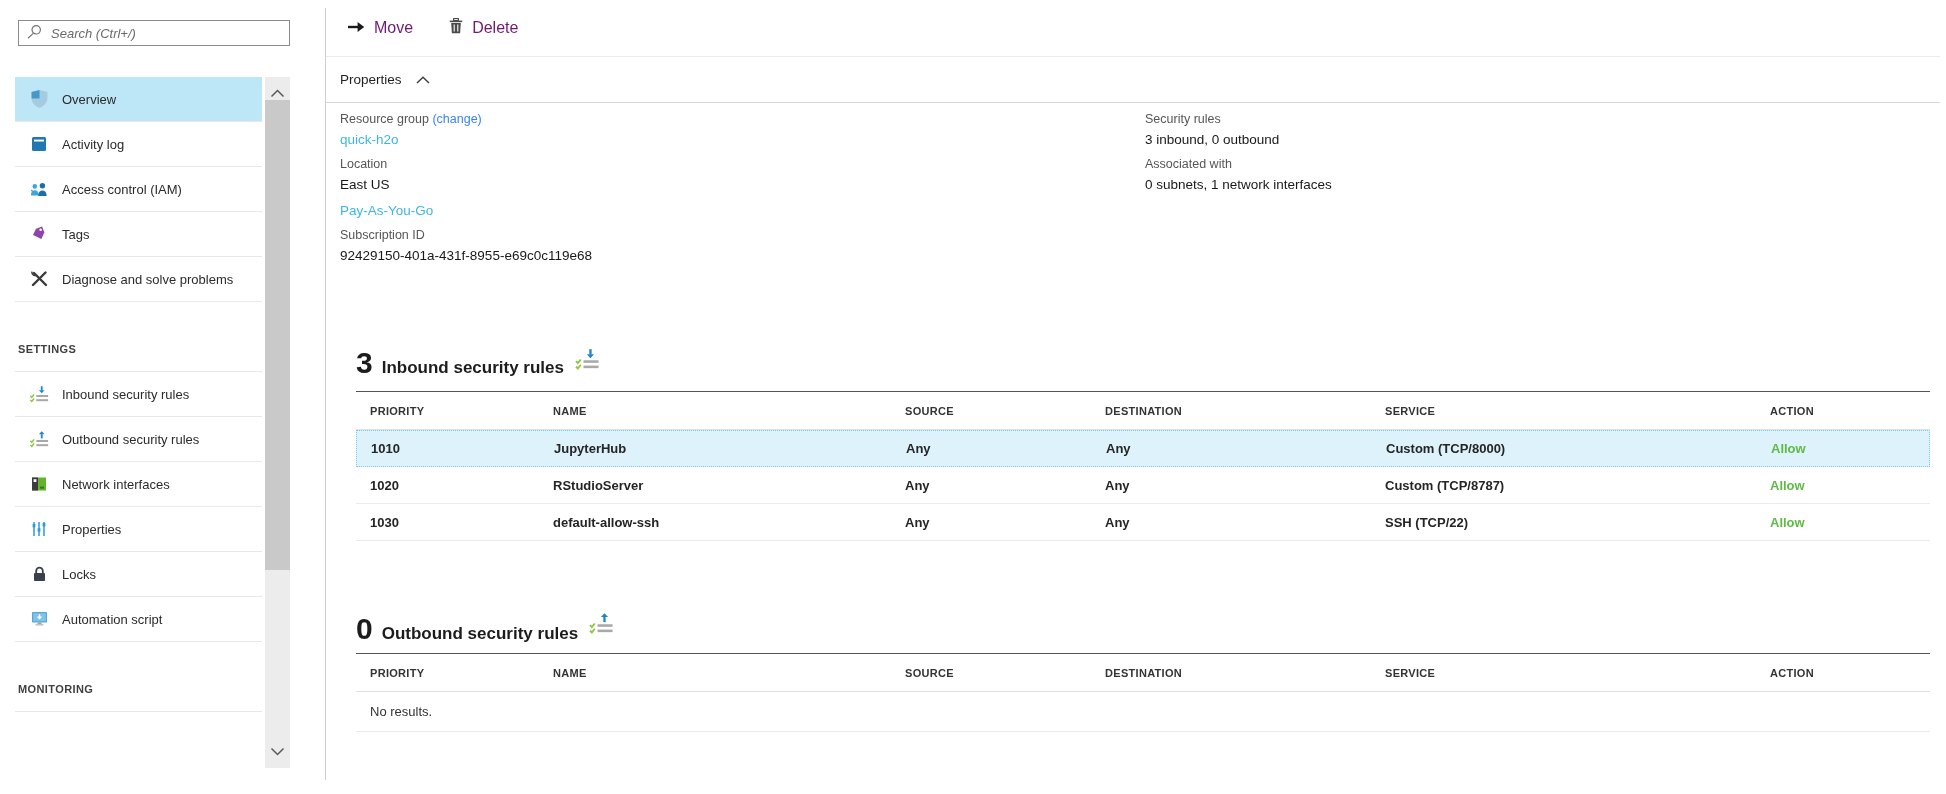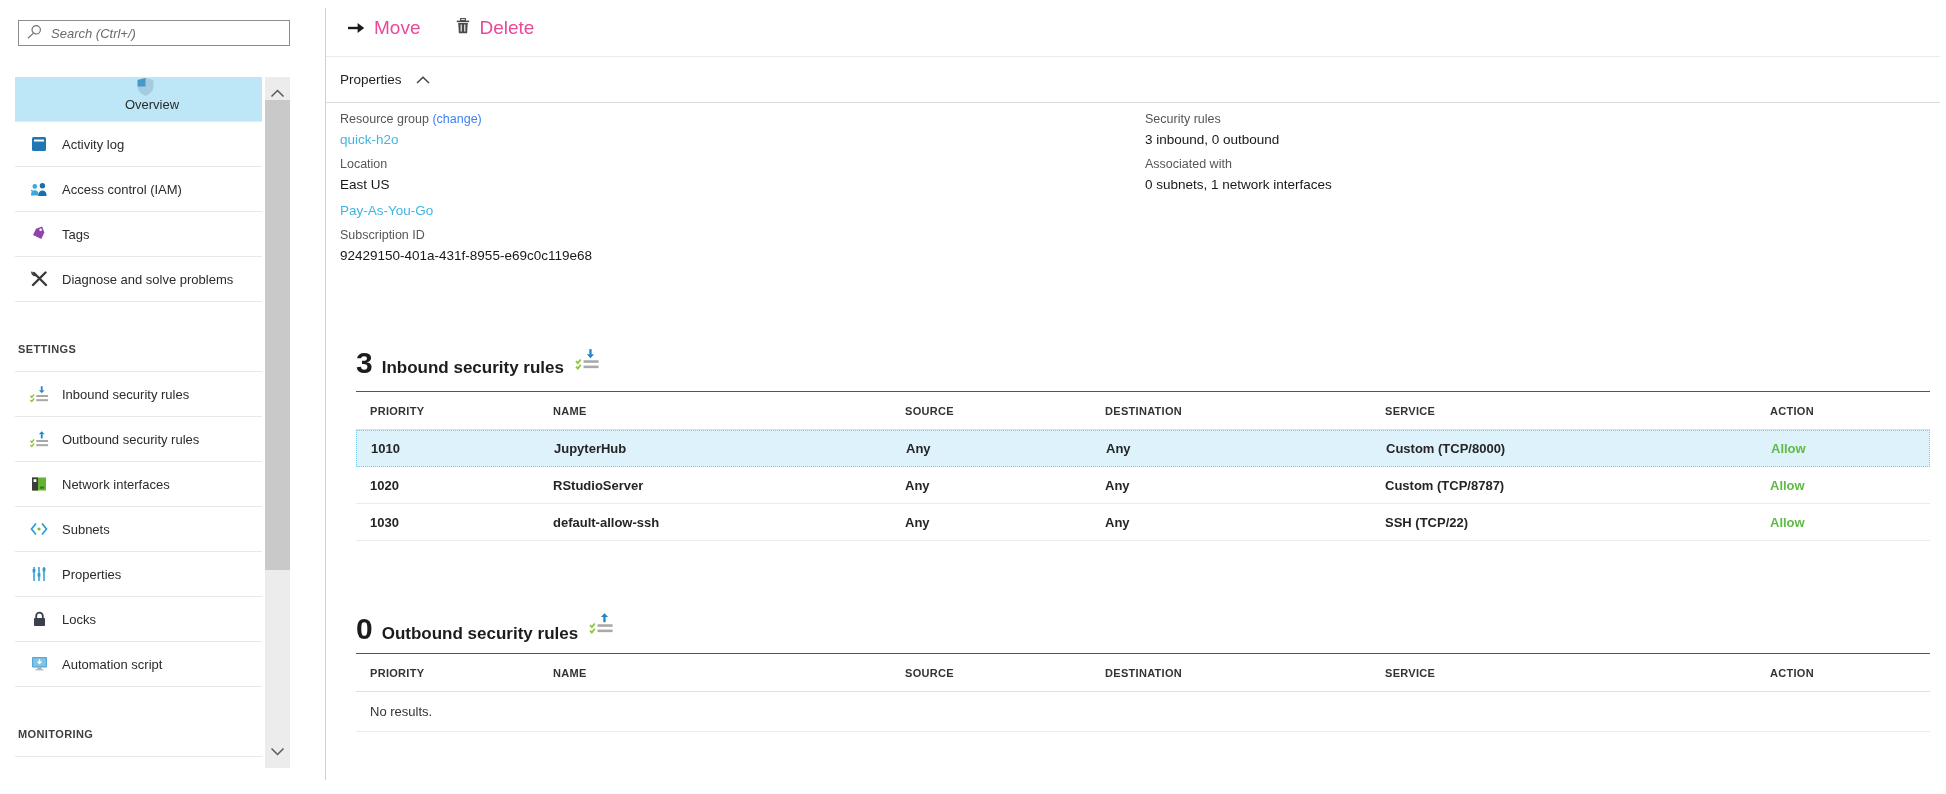--- a/index.html
+++ b/index.html
@@ -11,39 +11,39 @@
   .search-box { position:absolute; left:18px; top:20px; width:272px; height:26px;
                 border:1px solid #8c8c8c; background:#fff; display:flex; align-items:center;
                 padding:0 8px; gap:9px; }
   .search-box input { border:none; outline:none; background:transparent; width:100%;
                       font-family:inherit; font-style:italic; font-size:13px; color:#555; }
   .search-box input::placeholder { color:#6a6a6a; font-style:italic; }
 
   .nav { position:absolute; left:15px; top:77px; width:247px; }
   .nav-item { height:45px; display:flex; align-items:center; padding-left:14px;
               border-bottom:1px solid #e8e8e8; cursor:pointer; }
-  .nav-item.selected { background:#bde7f6;flex-direction:column; }
+  .nav-item.selected { background:#bde7f6; }
   .nav-icon { width:20px; display:flex; justify-content:center; align-items:center; flex:0 0 20px; }
   .nav-label { margin-left:13px; font-size:13px; color:#2b2b2b; white-space:nowrap; }
   .nav-header { height:70px; display:flex; align-items:center; padding-top:24px; padding-left:3px;
                 border-bottom:1px solid #e8e8e8; font-size:11px; font-weight:bold;
                 color:#3f3f3f; letter-spacing:.4px; }
 
   .scrollbar { position:absolute; left:265px; top:77px; width:25px; height:691px; background:#ececec; }
   .scroll-thumb { position:absolute; left:0; top:23px; width:25px; height:470px; background:#c9c9c9; }
   .scroll-up { position:absolute; left:5px; top:7px; }
   .scroll-down { position:absolute; left:5px; bottom:8px; }
 
   .vdivider { position:absolute; left:325px; top:8px; width:1px; height:772px; background:#cfcfcf; }
 
   
   .toolbar { position:absolute; left:326px; top:0; width:1614px; height:57px;
              border-bottom:1px solid #ebebeb; display:flex; align-items:center;
              padding-left:21px; gap:36px; }
-  .tool-btn { display:flex; align-items:center; gap:9px; font-size:19px; color:#ec4899; cursor:pointer; }
+  .tool-btn { display:flex; align-items:center; gap:9px; font-size:16px; color:#701a75; cursor:pointer; }
 
   .essentials-bar { position:absolute; left:326px; top:57px; width:1614px; height:46px;
                     border-bottom:1px solid #d9d9d9; display:flex; align-items:center;
                     padding-left:14px; gap:14px; font-size:13.5px; color:#1f1f1f; }
 
   .essentials { position:absolute; left:340px; top:110px; width:1590px;
                 display:grid; grid-template-columns:805px 1fr; }
   .ess-pair { margin-bottom:4px; }
   .ess-label { font-size:12.5px; color:#565656; line-height:19px; }
   .change-link { color:#3b82f6; cursor:pointer; }
@@ -180,30 +180,20 @@
         <svg width="16" height="16" viewBox="0 0 16 16">
             <rect x="1" y="1.5" width="14" height="13" fill="#63b32f"></rect>
             <rect x="1" y="1.5" width="6" height="13" fill="#3c3c3c"></rect>
             <rect x="2.6" y="3.2" width="2.8" height="2.8" fill="#fff"></rect>
             <rect x="9" y="10.6" width="4" height="2" fill="#2f7a1a"></rect>
           </svg>
       </span>
       <span class="nav-label">Network interfaces</span>
     </div>
 
-    <div class="nav-item">
-      <span class="nav-icon">
-        <svg width="18" height="14" viewBox="0 0 18 14">
-            <path d="M6 1.5 L1.5 7 L6 12.5" stroke="#2d9bd8" stroke-width="1.7" fill="none"></path>
-            <path d="M12 1.5 L16.5 7 L12 12.5" stroke="#2d9bd8" stroke-width="1.7" fill="none"></path>
-            <circle cx="9" cy="7" r="1.6" fill="#7cb93d"></circle>
-          </svg>
-      </span>
-      <span class="nav-label">Subnets</span>
-    </div>
 
     <div class="nav-item">
       <span class="nav-icon">
         <svg width="16" height="16" viewBox="0 0 16 16">
             <line x1="3" y1="1" x2="3" y2="15" stroke="#2d9bd8" stroke-width="1.5"></line>
             <line x1="8" y1="1" x2="8" y2="15" stroke="#2d9bd8" stroke-width="1.5"></line>
             <line x1="13" y1="1" x2="13" y2="15" stroke="#2d9bd8" stroke-width="1.5"></line>
             <rect x="1.6" y="3" width="2.8" height="3.4" fill="#2d9bd8"></rect>
             <rect x="6.6" y="7.2" width="2.8" height="3.4" fill="#2d9bd8"></rect>
             <rect x="11.6" y="2" width="2.8" height="3.4" fill="#2d9bd8"></rect>

